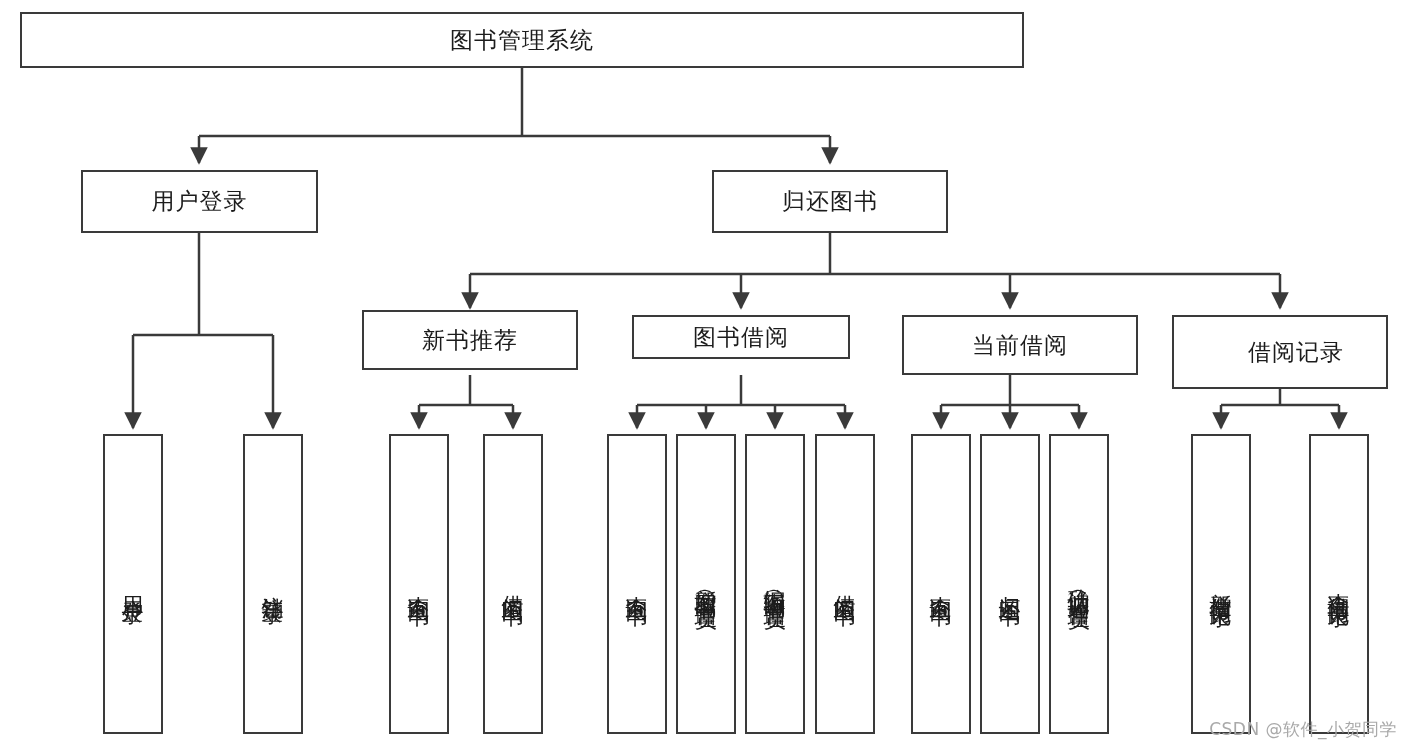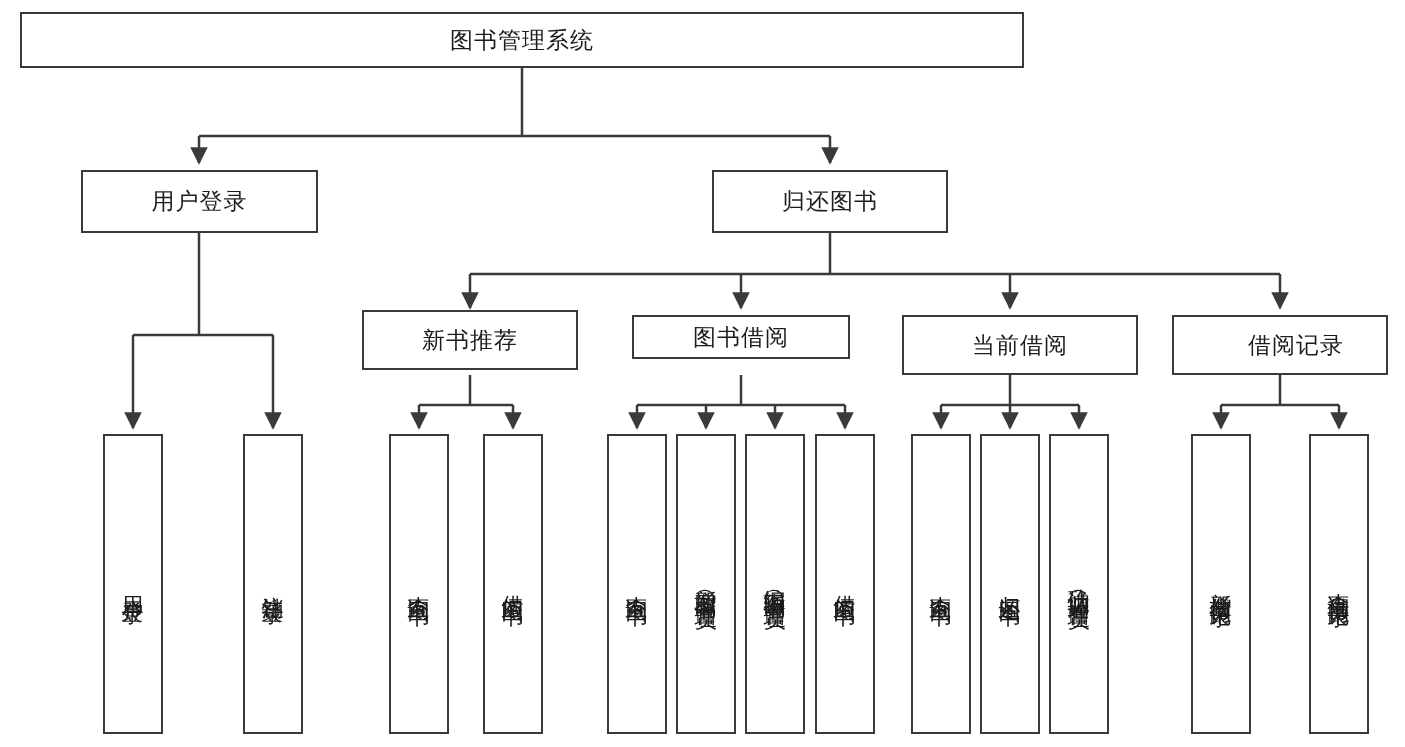--- a/index.html
+++ b/index.html
@@ -138,21 +138,21 @@
 
   <div class="node horizontal" style="left:362px; top:310px; width:216px; height:60px;">
     <span class="label">新书推荐</span>
   </div>
   <div class="node horizontal" style="left:632px; top:315px; width:218px; height:44px;">
     <span class="label">图书借阅</span>
   </div>
   <div class="node horizontal" style="left:902px; top:315px; width:236px; height:60px;">
     <span class="label">当前借阅</span>
   </div>
-  <div class="node horizontal" style="left:1172px; top:315px; width:216px; height:60px;padding-left:32px;">
+  <div class="node horizontal" style="left:1172px; top:315px; width:216px; height:74px;padding-left:32px;">
     <span class="label">借阅记录</span>
   </div>
 
   <div class="node vertical" style="left:103px; top:434px; width:60px; height:300px;">
     <span class="label">用户登录</span>
   </div>
   <div class="node vertical" style="left:243px; top:434px; width:60px; height:300px;">
     <span class="label">注销登录</span>
   </div>
 
@@ -186,14 +186,15 @@
     <span class="label">确认归还（管理员）</span>
   </div>
 
   <div class="node vertical" style="left:1191px; top:434px; width:60px; height:300px;">
     <span class="label">新增借阅记录</span>
   </div>
   <div class="node vertical" style="left:1309px; top:434px; width:60px; height:300px;">
     <span class="label">查询借阅记录</span>
   </div>
 
+  <div id="watermark">CSDN @软件_小贺同学</div>
 
 </div>
 
 </body></html>

